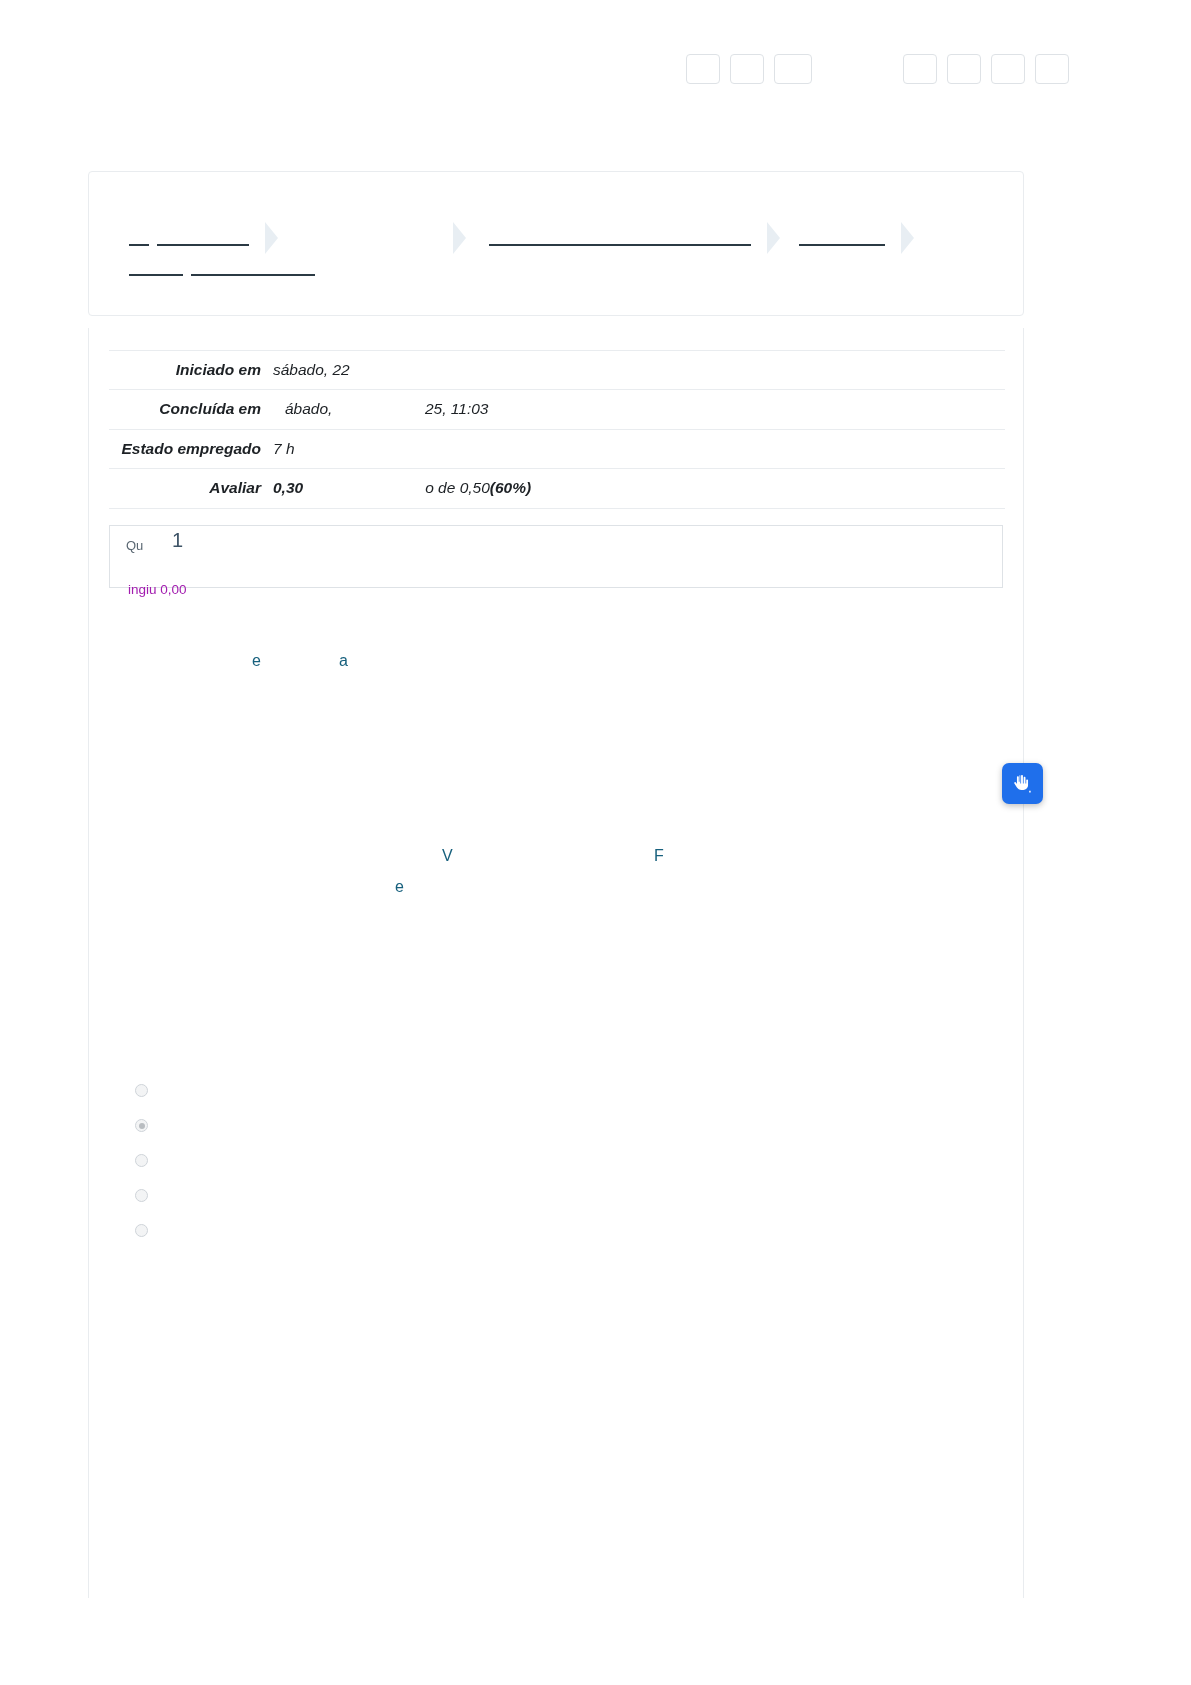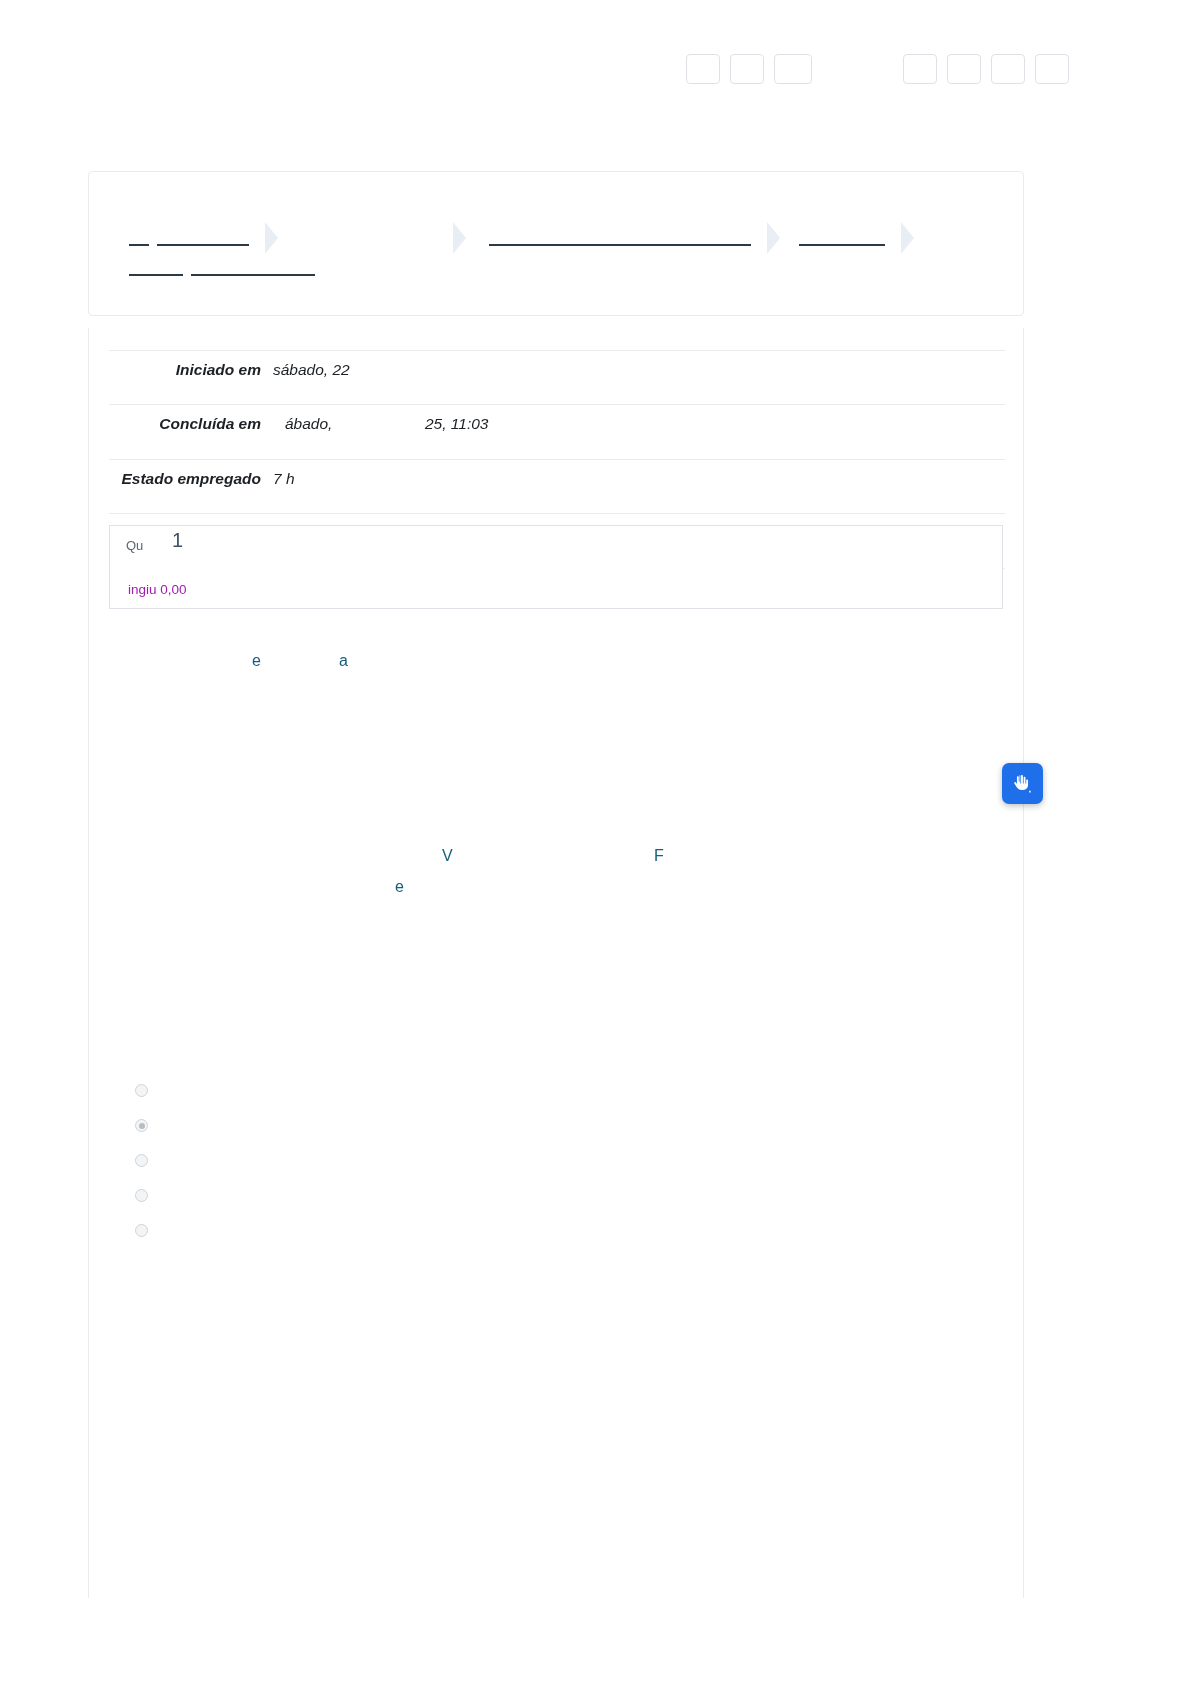--- a/index.html
+++ b/index.html
@@ -109,39 +109,39 @@
   .summary-table th{
     width:152px;
     text-align:right;
     font-weight:700;
     padding:8px 12px 8px 0;
     vertical-align:top;
     color:#1d2125;
     line-height:1.45;
   }
   .summary-table td{
-    padding:8px 0 23px 0;
+    padding:8px 0 8px 0;
     vertical-align:top;
     color:#1d2125;
     line-height:1.45;
   }
   .val-split{
     display:inline-block;
     min-width:150px;
   }
   .grade-gap{ display:inline-block; width:122px; }
   .bold{ font-weight:700; }
 
   
   .question-box{
     position:absolute;
     left:20px;
     top:197px;
     width:894px;
-    height:84px;
+    height:63px;
     border:1px solid #dee2e6;
     box-sizing:border-box;
     background:#ffffff;
   }
   .q-label{
     position:absolute;
     left:16px; top:12px;
     font-size:13px;
     color:#5a6772;
   }

